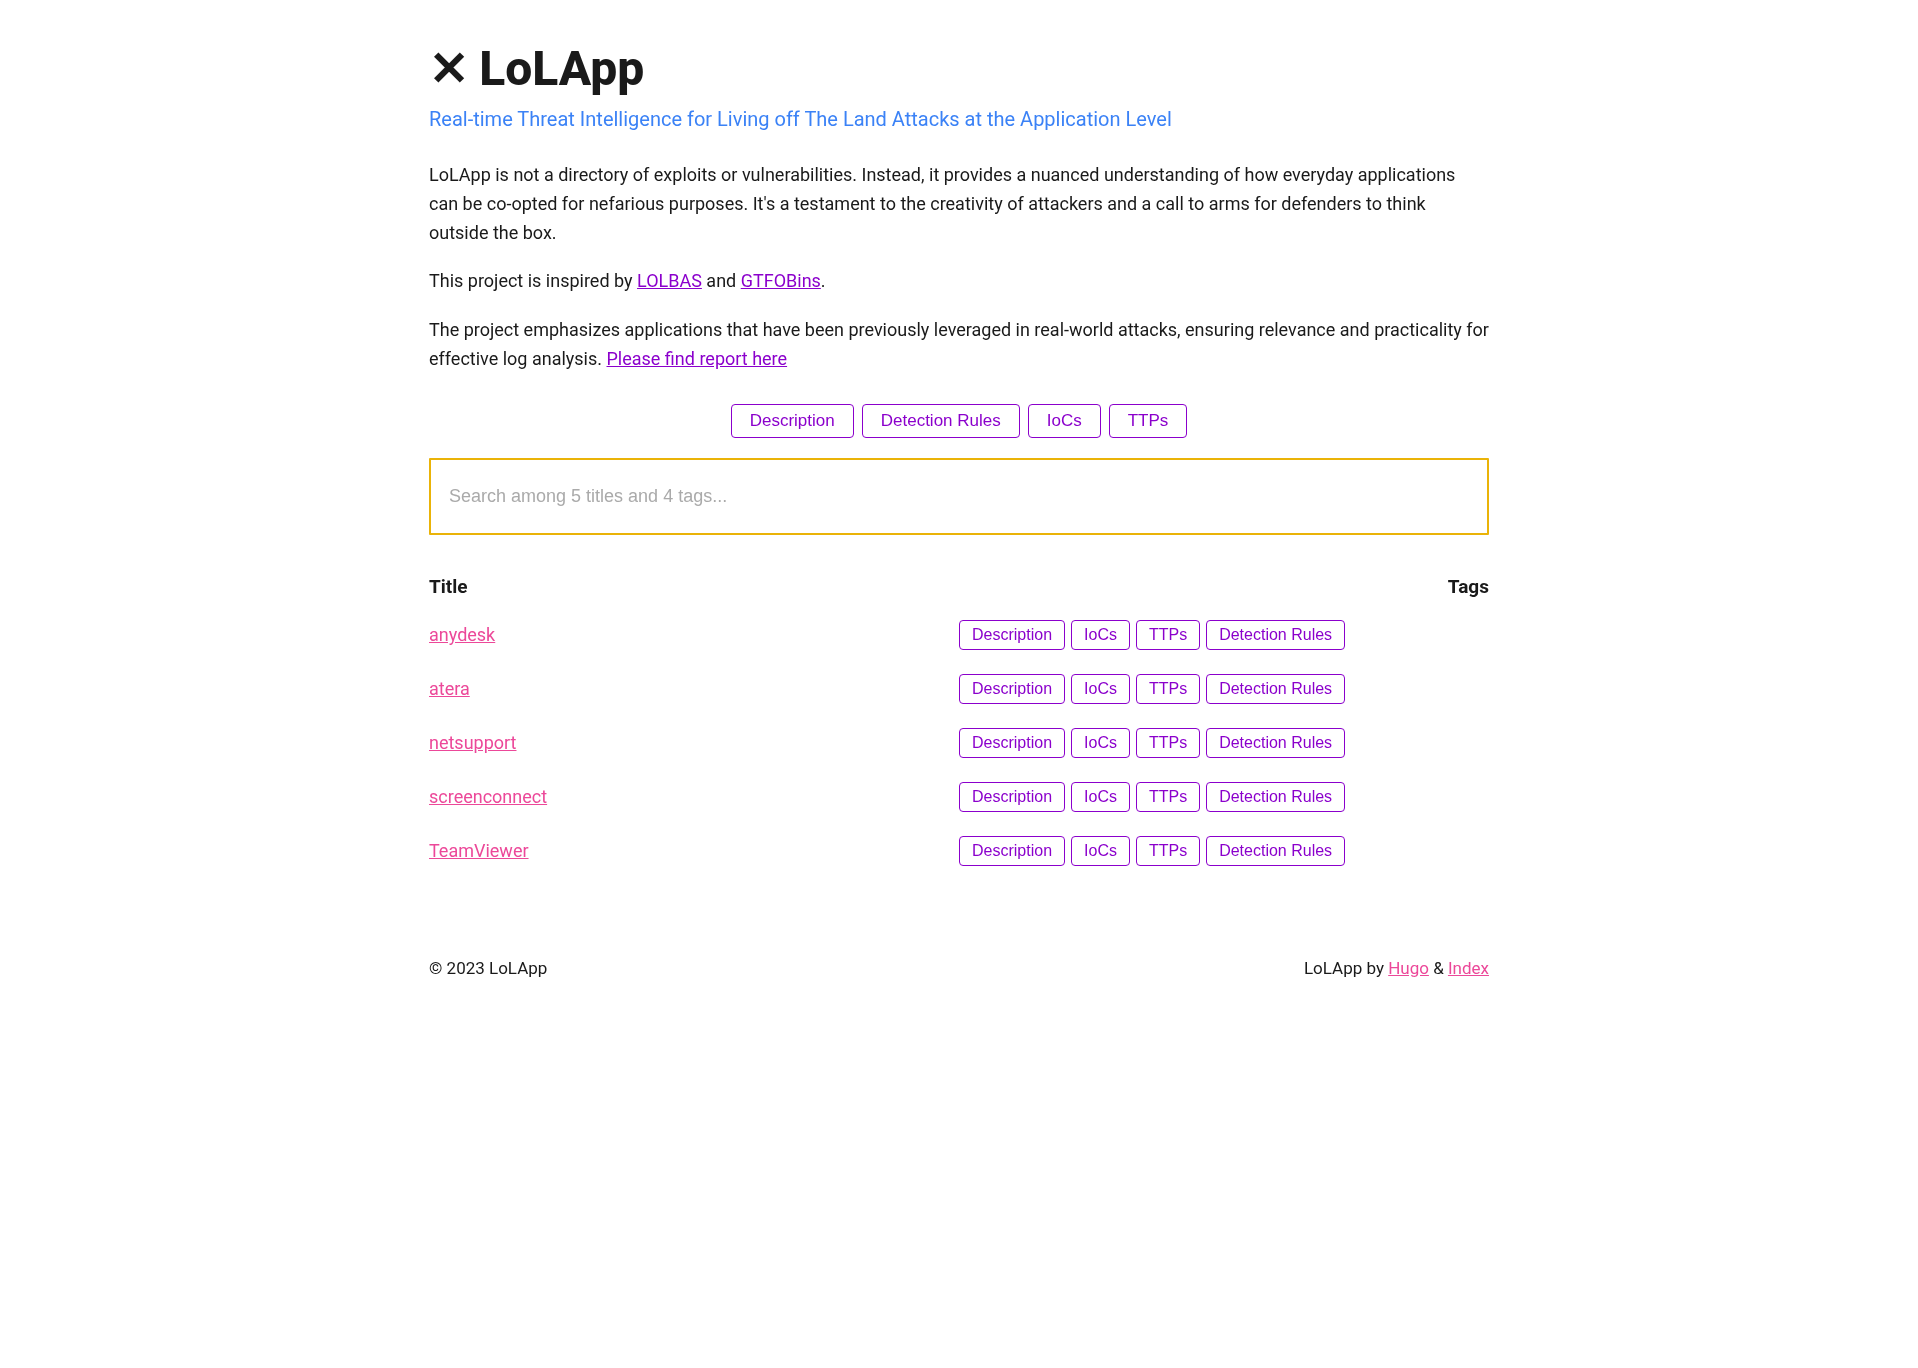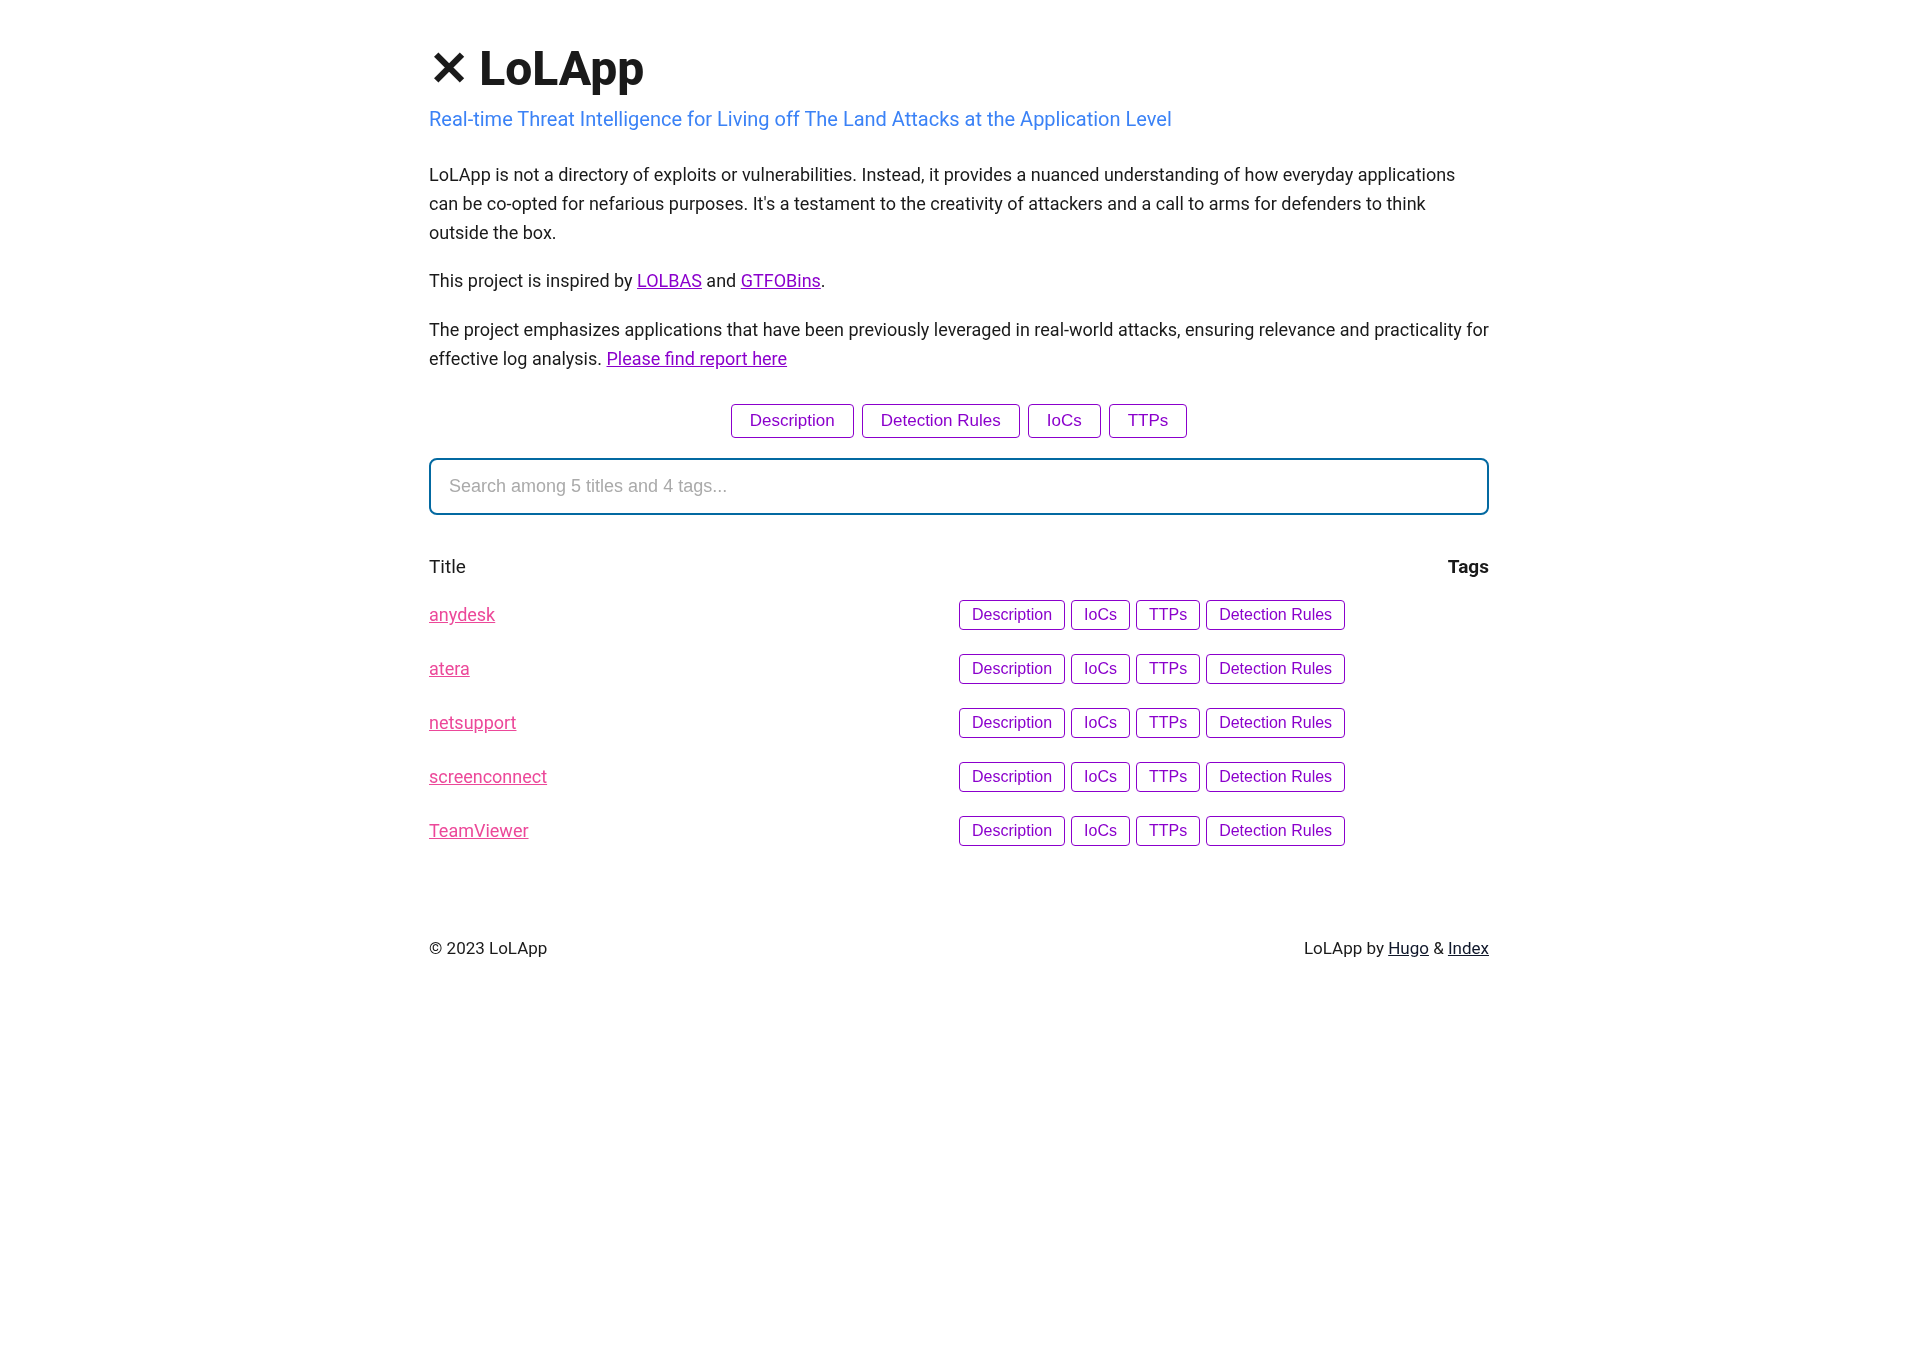--- a/index.html
+++ b/index.html
@@ -62,24 +62,24 @@
       cursor: pointer;
       border-radius: 4px;
     }
 
     .search-container {
       margin: 10px 0 30px;
     }
 
     .search-input {
       width: 100%;
-      padding: 16px 18px;
-      font-size: 18px;
-      border: 2px solid #0369a1;
-      border-radius: 8px;
+      padding: 26px 18px;
+      font-size: 18px;
+      border: 2px solid #eab308;
+      border-radius: 1px;
       outline: none;
       color: #999;
     }
 
     .search-input::placeholder {
       color: #aaa;
     }
 
     .table-section {
       margin-top: 20px;
@@ -130,26 +130,26 @@
       display: flex;
       justify-content: space-between;
       align-items: center;
       font-size: 17px;
       color: #1a1a1a;
       border-top: none;
       padding-top: 20px;
     }
 
     footer a {
-      color: #0f172a;
+      color: #ec4899;
       text-decoration: underline;
     }
 
     .col-title {
-      font-weight: 400;
+      font-weight: 700;
     }
 
     .col-tags {
       font-weight: 700;
       text-align: right;
     }
   </style>
 </head>
 <body>
 

